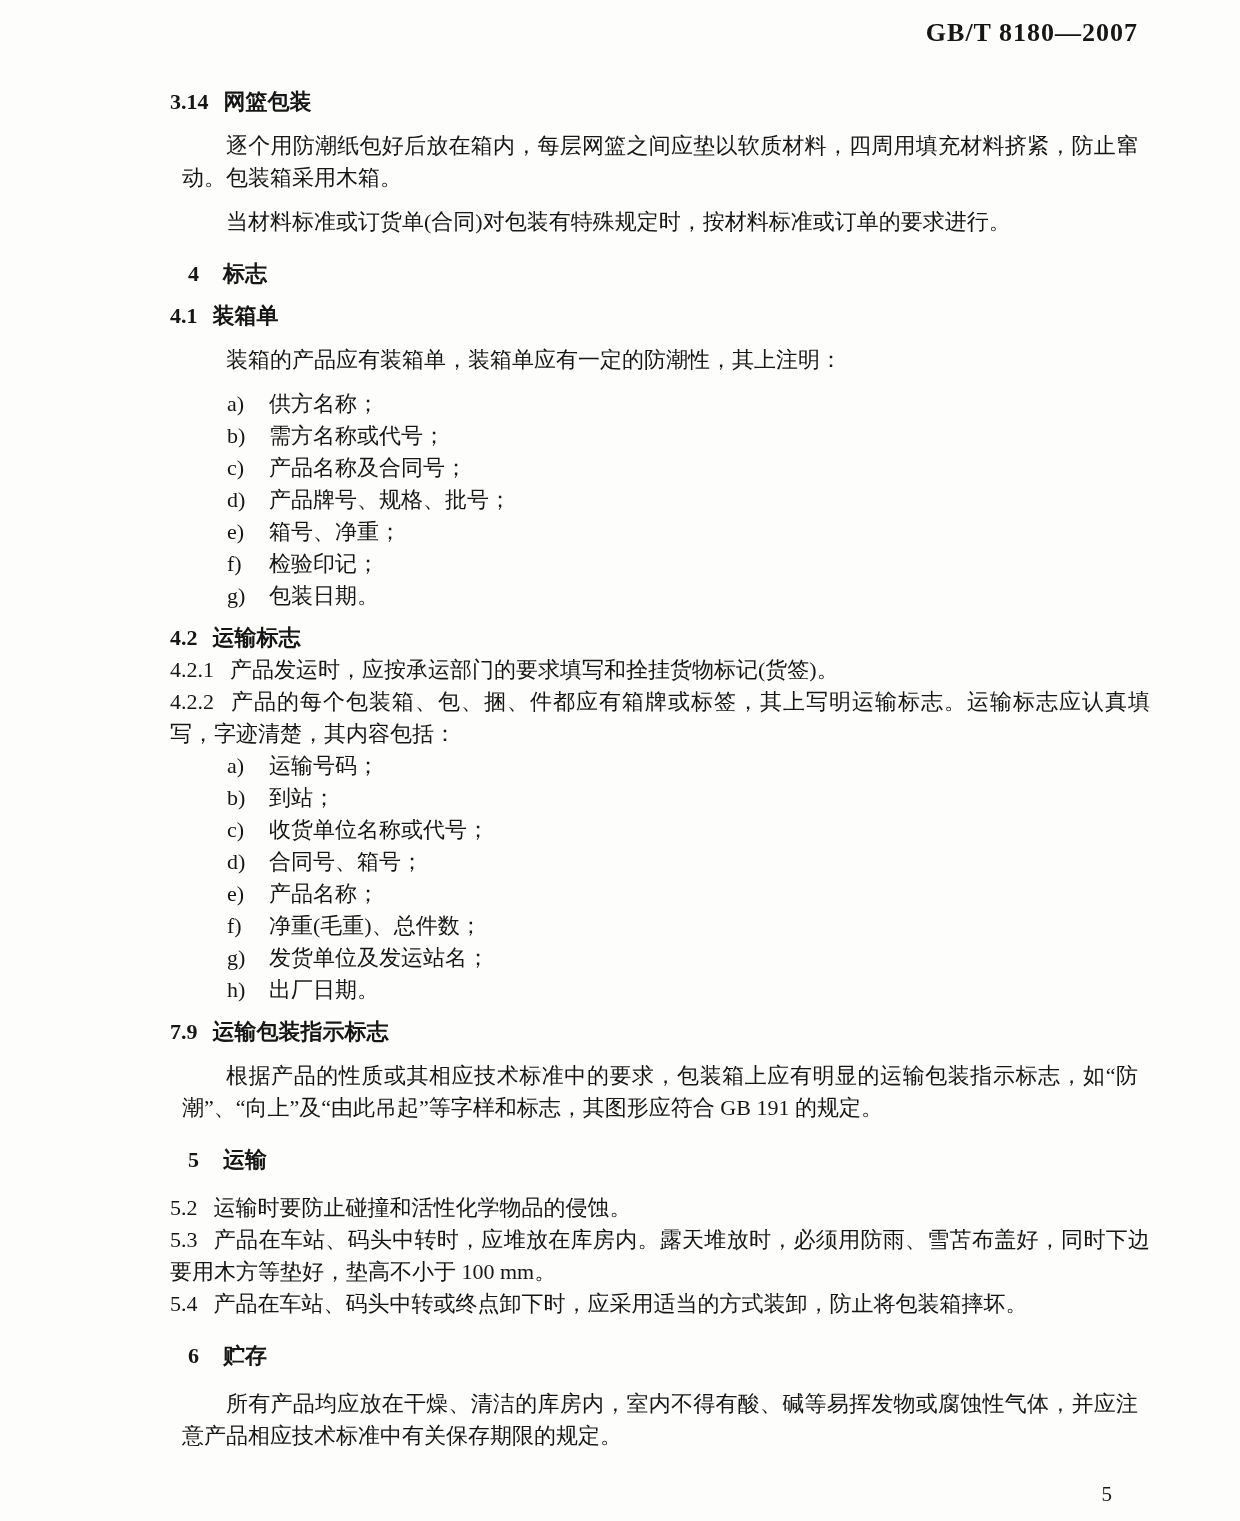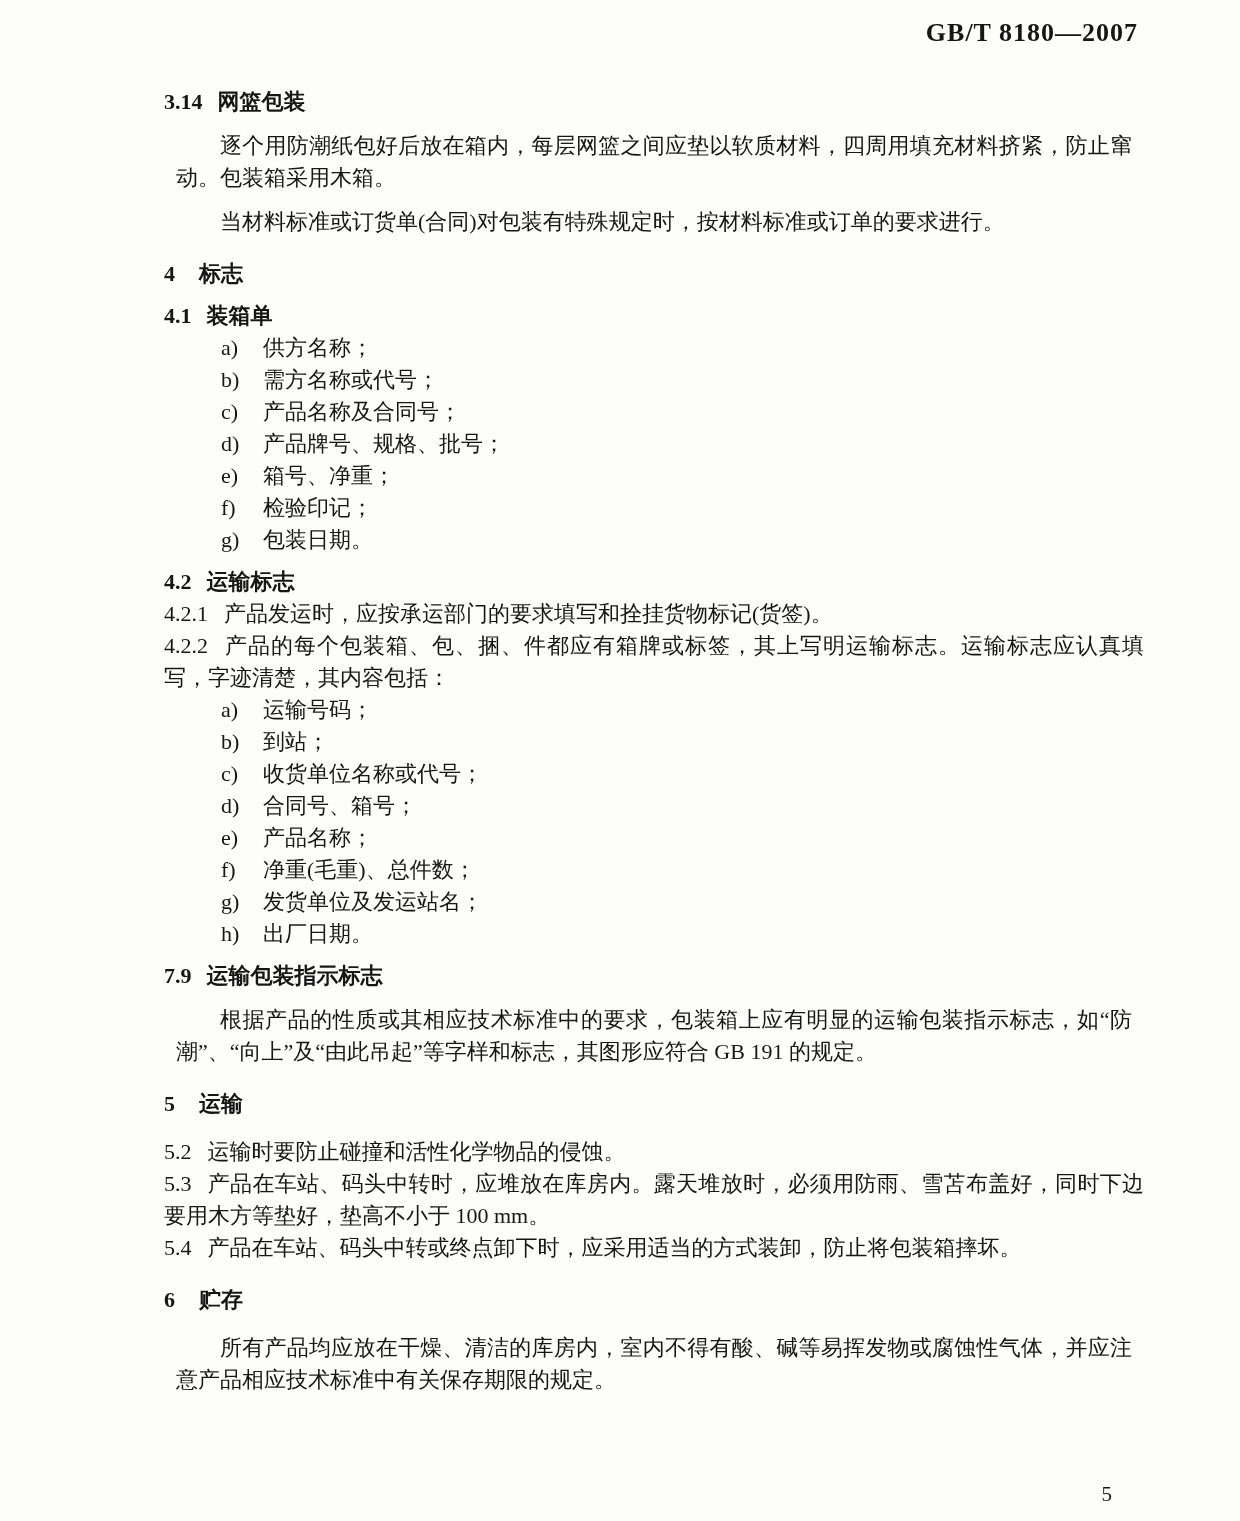--- a/index.html
+++ b/index.html
@@ -23,34 +23,34 @@
     width: 980px;
     text-align: right;
     font-size: 26px;
     font-weight: bold;
     letter-spacing: 1px;
     white-space: nowrap;
   }
   .content {
     position: absolute;
     top: 86px;
-    left: 164px;
+    left: 170px;
     width: 980px;
     font-size: 22px;
     line-height: 32px;
     text-align: justify;
   }
   .content > :first-child { margin-top: 0; }
   .h1, .h2 {
     font-weight: bold;
     margin: 0;
     font-size: 22px;
     text-align: left;
   }
-  .h1 { margin-top: 20px; }
+  .h1 { margin-top: 20px; margin-left: 18px; }
   .h2 { margin-top: 10px; }
   .h1 .num { margin-right: 24px; }
   .h2 .num { margin-right: 15px; }
   .h1 + .para, .h1 + .clause { margin-top: 16px; }
   .para {
     margin: 12px;
     text-indent: 44px;
   }
   .clause { margin: 0; }
   .clause .num {
@@ -91,20 +91,21 @@
 
     <p class="para">逐个用防潮纸包好后放在箱内，每层网篮之间应垫以软质材料，四周用填充材料挤紧，防止窜动。包装箱采用木箱。</p>
 
 
     <p class="para">当材料标准或订货单(合同)对包装有特殊规定时，按材料标准或订单的要求进行。</p>
 
     <h2 class="h1"><span class="num">4</span><span>标志</span></h2>
 
     <h3 class="h2"><span class="num">4.1</span><span>装箱单</span></h3>
 
+    <p class="para">装箱的产品应有装箱单，装箱单应有一定的防潮性，其上注明：</p>
 
     <ol class="doc-list">
       <li>
           <span class="label">a)</span>
           <span class="text">供方名称；</span>
         </li>
       <li>
           <span class="label">b)</span>
           <span class="text">需方名称或代号；</span>
         </li>

